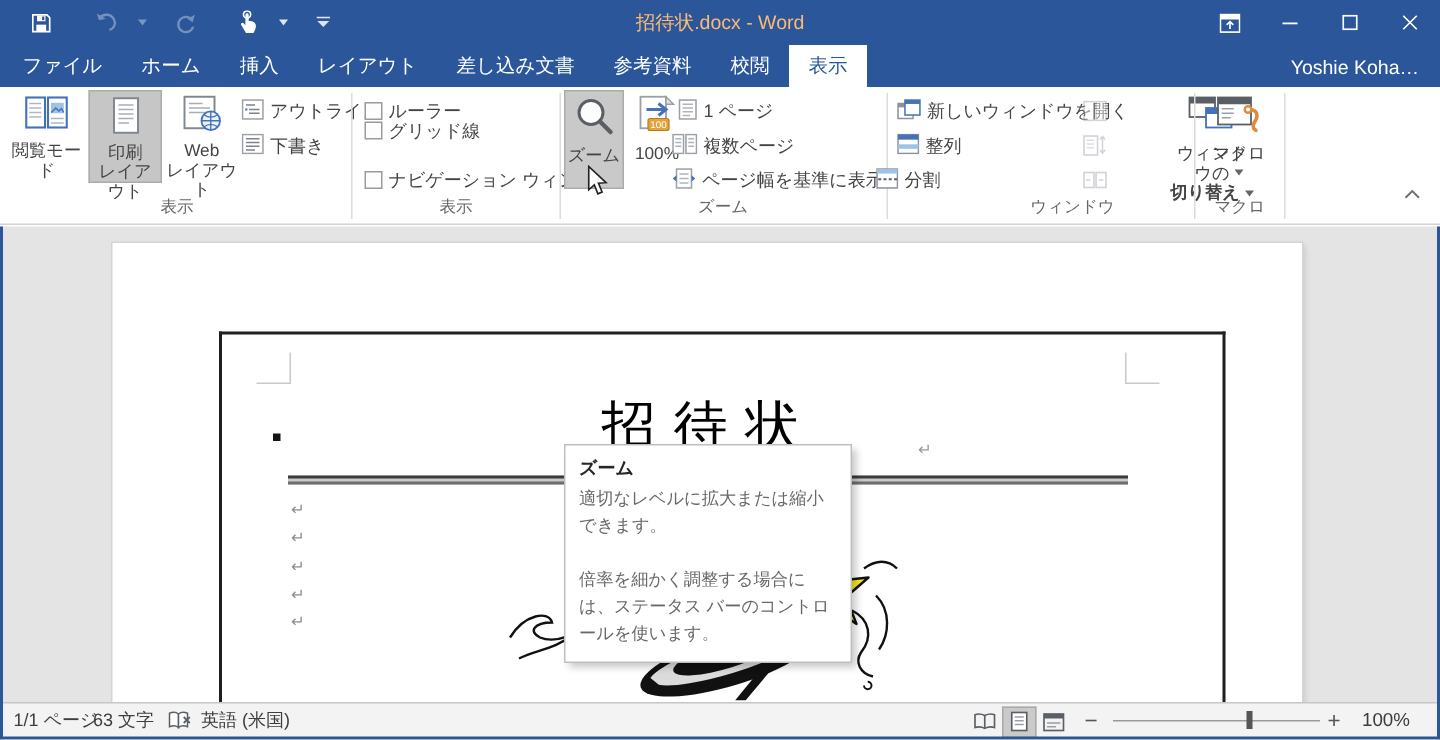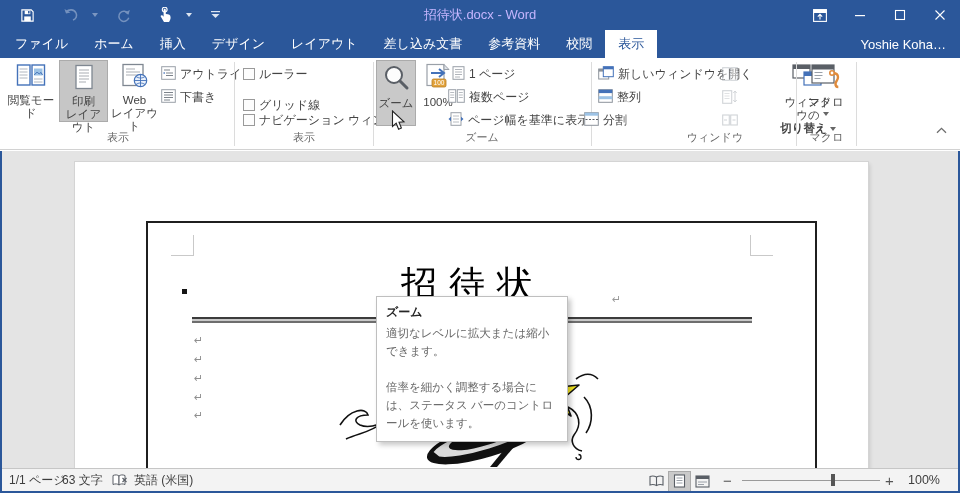--- a/index.html
+++ b/index.html
@@ -10,21 +10,21 @@
   .abs{position:absolute;}
 
   
   .titlebar{position:absolute;left:0;top:0;width:960px;height:30px;background:#2b579a;
             display:flex;align-items:center;color:#fff;}
   .qat{display:flex;align-items:center;gap:0;height:100%;}
   .qbtn{width:30px;height:30px;display:flex;align-items:center;justify-content:center;}
   .qbtn.narrow{width:18px;}
   .dis{opacity:.45;}
   .tb-title{position:absolute;left:0;right:0;top:0;height:30px;display:flex;align-items:center;
-            justify-content:center;font-size:13px;color:#c4b5fd;pointer-events:none;}
+            justify-content:center;font-size:13px;color:#fdba74;pointer-events:none;}
   .winctl{position:absolute;right:0;top:0;height:30px;display:flex;}
   .wbtn{width:40px;height:30px;display:flex;align-items:center;justify-content:center;}
 
   
   .tabrow{position:absolute;left:0;top:30px;width:960px;height:28px;background:#2b579a;
           display:flex;align-items:stretch;color:#fff;font-size:13px;}
   .tab{display:flex;align-items:center;padding:0 13px;cursor:default;white-space:nowrap;}
   .tab.active{background:#fff;color:#2b579a;}
   .tellme{display:flex;align-items:center;gap:7px;padding:0 12px;color:rgba(255,255,255,.85);white-space:nowrap;}
   .tabspacer{flex:1;}
@@ -149,21 +149,20 @@
             <path d="M1.5 1.5 L10.5 10.5 M10.5 1.5 L1.5 10.5" stroke="#fff" stroke-width="1.1"></path>
           </svg>
       </div>
     </div>
   </div>
 
   <div class="tabrow" style="padding-left:2px;">
     <div class="tab">ファイル</div>
     <div class="tab">ホーム</div>
     <div class="tab">挿入</div>
-    <div class="tab">デザイン</div>
     <div class="tab">レイアウト</div>
     <div class="tab">差し込み文書</div>
     <div class="tab">参考資料</div>
     <div class="tab">校閲</div>
     <div class="tab active">表示</div>
     <div class="tabspacer"></div>
     <div class="username">Yoshie Koha…</div>
 
   </div>
 
@@ -223,21 +222,21 @@
       </span>
       <span>下書き</span>
     </div>
     <div class="glabel" style="left:4px;width:228px;">表示</div>
     <div class="rsep" style="left:234px;"></div>
 
     <div class="smallbtn" style="left:243px;top:6px;">
       <span class="chk"></span>
       <span>ルーラー</span>
     </div>
-    <div class="smallbtn" style="left:243px;top:37px;">
+    <div class="smallbtn" style="left:243px;top:19px;">
       <span class="chk"></span>
       <span>グリッド線</span>
     </div>
     <div class="smallbtn" style="left:243px;top:52px;">
       <span class="chk"></span>
       <span>ナビゲーション ウィンドウ</span>
     </div>
     <div class="glabel" style="left:236px;width:136px;">表示</div>
     <div class="rsep" style="left:373px;"></div>
 

